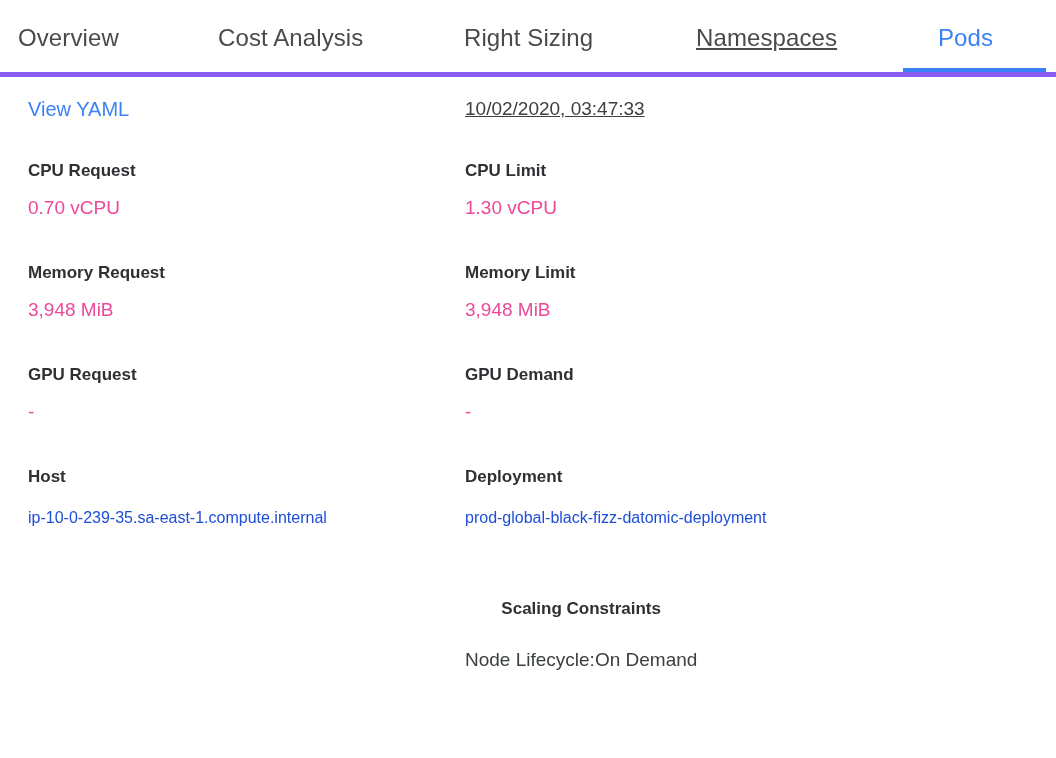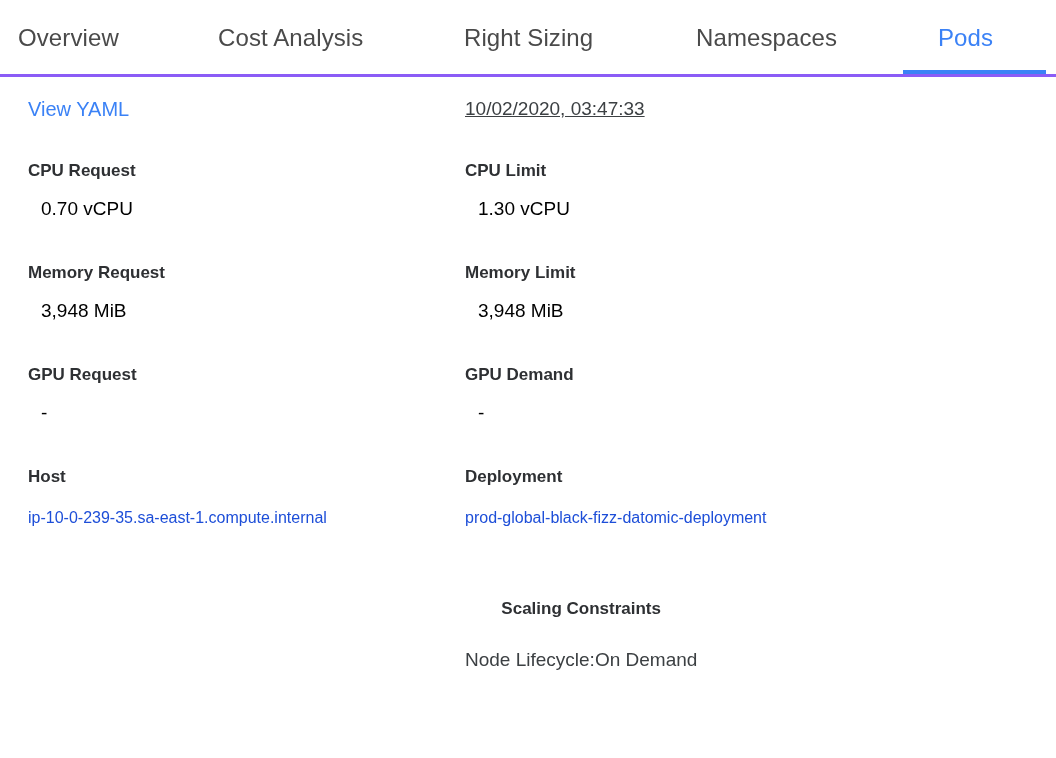--- a/index.html
+++ b/index.html
@@ -13,21 +13,21 @@
     font-family: "Liberation Sans", "DejaVu Sans", sans-serif;
     color: #3c4043;
     overflow: hidden;
   }
 
   
   .tabbar {
     position: relative;
     height: 77px;
     box-sizing: border-box;
-    border-bottom: 3px solid #8b5cf6;
+    border-bottom: 5px solid #8b5cf6;
     background: #ffffff;
   }
   .tab {
     position: absolute;
     top: 0;
     height: 76px;
     display: flex;
     align-items: center;
     font-size: 24px;
     font-weight: 400;
@@ -69,23 +69,23 @@
     font-size: 17px;
     font-weight: 700;
     color: #2e3033;
     line-height: 24px;
     margin: 0 0 12px 0;
     white-space: nowrap;
   }
   .field-value {
     font-size: 19px;
     font-weight: 400;
-    color: #000000;
+    color: #ec4899;
     line-height: 26px;
-    margin: 13px;
+    margin: 0;
   }
   .field-value.link,
   a.link-text {
     color: #1d4ed8;
     text-decoration: none;
     cursor: pointer;
     word-break: break-all;
     display: block;
     max-width: 375px;
     line-height: 33px;
@@ -109,21 +109,21 @@
     line-height: 26px;
   }
 </style>
 </head>
 <body>
 
 <div class="tabbar">
   <button class="tab" style="left:18px;">Overview</button>
   <button class="tab" style="left:218px;">Cost Analysis</button>
   <button class="tab" style="left:464px;">Right Sizing</button>
-  <button class="tab" style="left:696px;">Namespaces</button>
+  <button class="tab" style="left:696px;text-decoration:underline;">Namespaces</button>
   <button class="tab active" style="left:938px;">Pods</button>
   <div class="tab-underline" style="left:903px; width:143px;"></div>
 </div>
 
 <div class="content">
 
   <div class="col col-left">
 
     <div style="position:absolute; top:19px; left:0;">
       <a class="top-link" href="#">View YAML</a>

